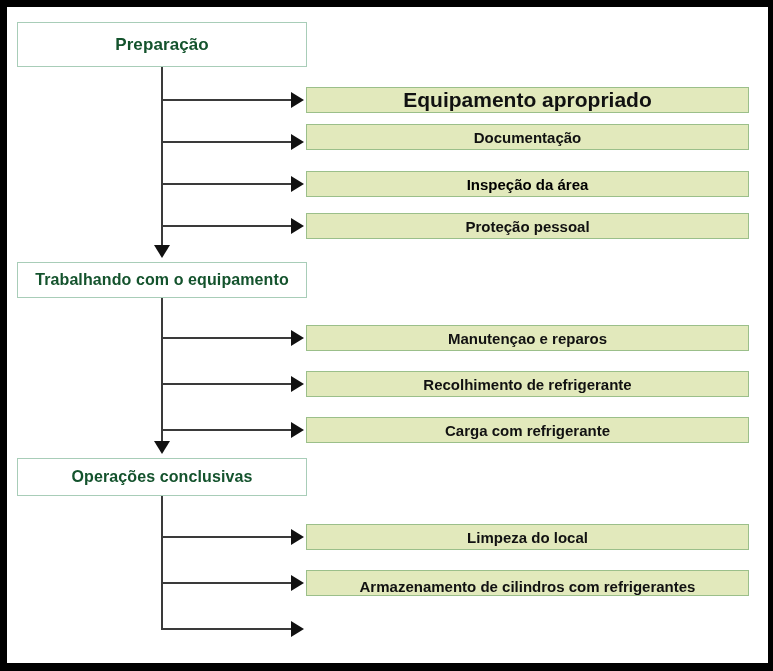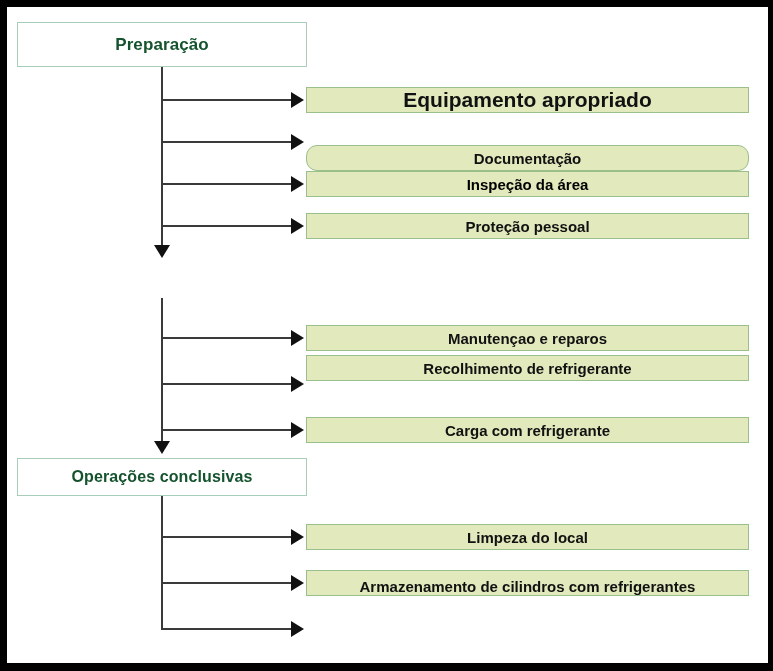--- a/index.html
+++ b/index.html
@@ -92,49 +92,52 @@
   <div class="arrow-down" style="left:154px;top:245px;"></div>
 
   <div class="branch" style="left:161px;top:99px;width:135px;"></div>
   <div class="arrow-right" style="left:291px;top:92px;"></div>
   <div class="task" style="left:306px;top:87px;width:443px;height:26px;font-size:21px;justify-content:center;">
     <span>Equipamento apropriado</span>
   </div>
 
   <div class="branch" style="left:161px;top:141px;width:135px;"></div>
   <div class="arrow-right" style="left:291px;top:134px;"></div>
-  <div class="task" style="left:306px;top:145px;width:443px;height:26px;font-size:15px;border-radius:11px;">
+  <div class="task" style="left:306px;top:124px;width:443px;height:26px;font-size:15px;">
     <span>Documentação</span>
   </div>
 
   <div class="branch" style="left:161px;top:183px;width:135px;"></div>
   <div class="arrow-right" style="left:291px;top:176px;"></div>
   <div class="task alert" style="left:306px;top:171px;width:443px;height:26px;font-size:15px;">
     <span>Inspeção da área</span>
   </div>
 
   <div class="branch" style="left:161px;top:225px;width:135px;"></div>
   <div class="arrow-right" style="left:291px;top:218px;"></div>
   <div class="task" style="left:306px;top:213px;width:443px;height:26px;font-size:15px;">
     <span>Proteção pessoal</span>
   </div>
 
+  <div class="phase" style="left:17px;top:262px;width:290px;height:36px;font-size:16px;">
+    <span>Trabalhando com o equipamento</span>
+  </div>
 
   <div class="spine" style="left:161px;top:298px;height:143px;"></div>
   <div class="arrow-down" style="left:154px;top:441px;"></div>
 
   <div class="branch" style="left:161px;top:337px;width:135px;"></div>
   <div class="arrow-right" style="left:291px;top:330px;"></div>
   <div class="task" style="left:306px;top:325px;width:443px;height:26px;font-size:15px;">
     <span>Manutençao e reparos</span>
   </div>
 
   <div class="branch" style="left:161px;top:383px;width:135px;"></div>
   <div class="arrow-right" style="left:291px;top:376px;"></div>
-  <div class="task" style="left:306px;top:355px;width:443px;height:26px;font-size:15px;">
+  <div class="task" style="left:306px;top:371px;width:443px;height:26px;font-size:15px;">
     <span>Recolhimento de refrigerante</span>
   </div>
 
   <div class="branch" style="left:161px;top:429px;width:135px;"></div>
   <div class="arrow-right" style="left:291px;top:422px;"></div>
   <div class="task" style="left:306px;top:417px;width:443px;height:26px;font-size:15px;">
     <span>Carga com refrigerante</span>
   </div>
 
   <div class="phase" style="left:17px;top:458px;width:290px;height:38px;font-size:16px;">

